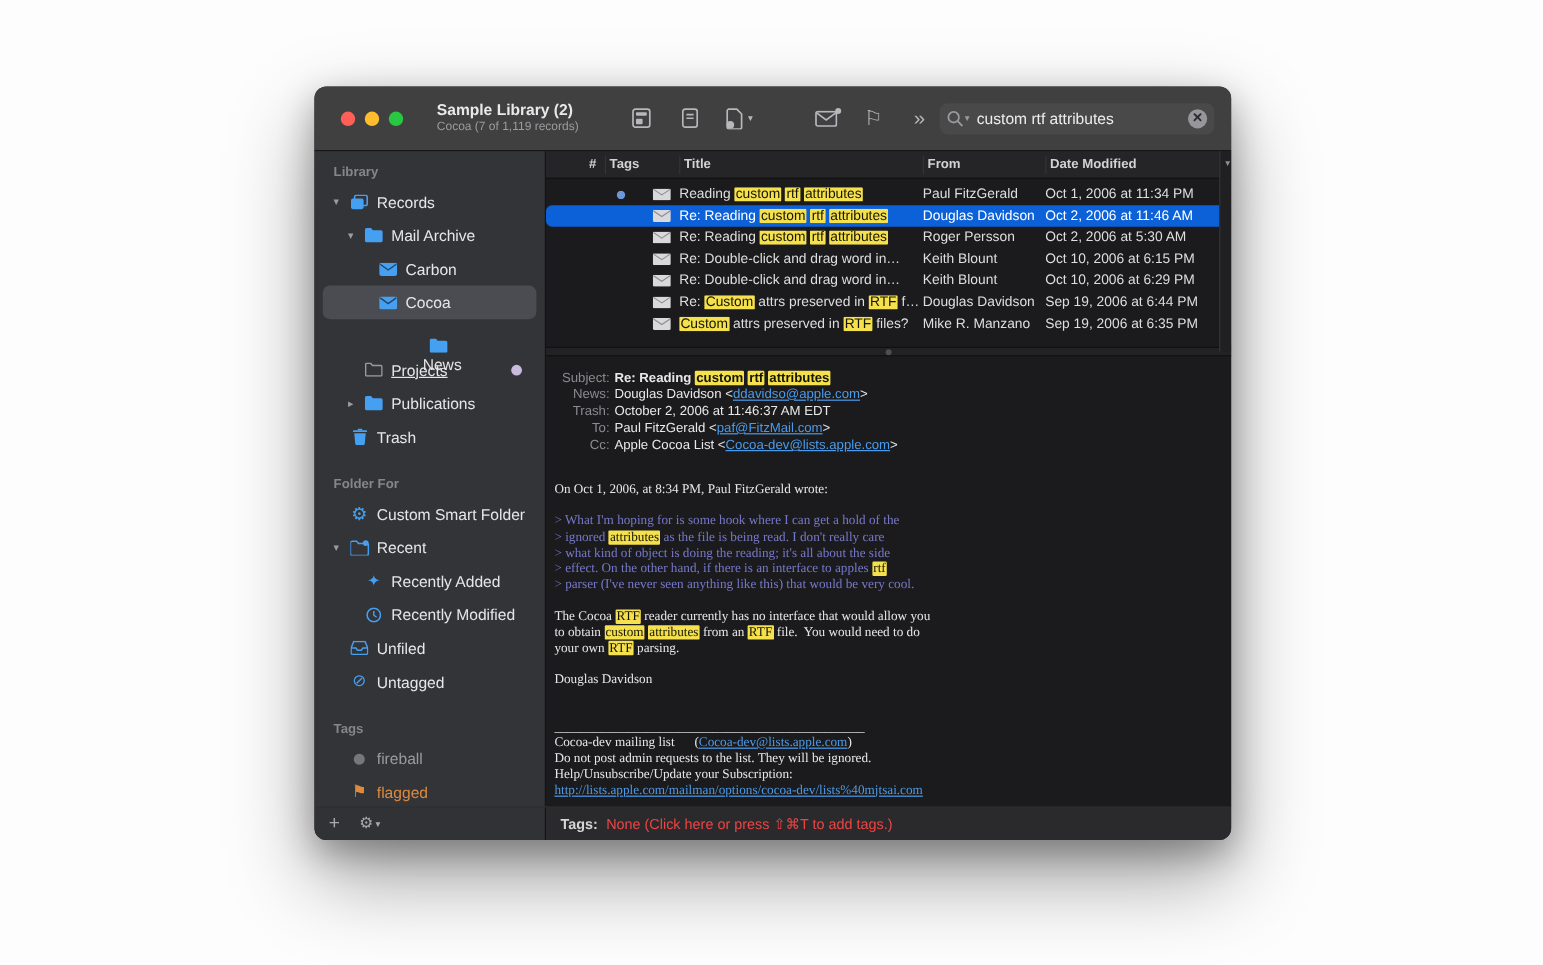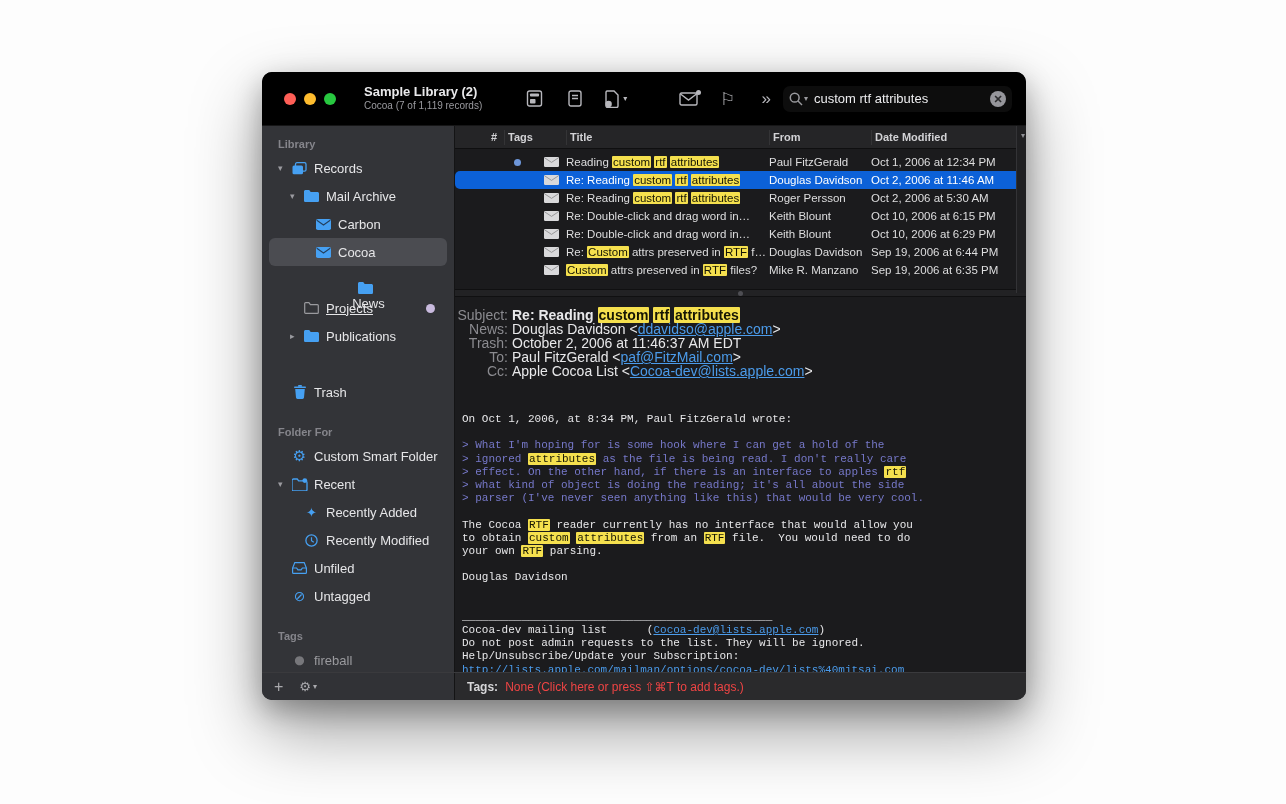--- a/index.html
+++ b/index.html
@@ -1,21 +1,21 @@
 <!DOCTYPE html>
 <html><head>
 <meta charset="utf-8">
 <style>
   *{margin:0;padding:0;box-sizing:border-box}
   html,body{width:1286px;height:804px;background:#fdfdfd;font-family:"Liberation Sans",sans-serif;overflow:hidden}
   .window{position:absolute;left:262px;top:72px;width:764px;height:628px;background:#1b1b1d;border-radius:10px;
           box-shadow:0 30px 70px rgba(0,0,0,.38),0 10px 28px rgba(0,0,0,.28);overflow:hidden;
           display:flex;flex-direction:column}
   
-  .titlebar{height:54px;flex:0 0 54px;background:#000000;border-bottom:1px solid #161617;display:flex;align-items:center}
+  .titlebar{height:54px;flex:0 0 54px;background:#404040;border-bottom:1px solid #161617;display:flex;align-items:center}
   .traffic{display:flex;gap:8px;margin-left:22px}
   .light{width:12px;height:12px;border-radius:50%}
   .title-block{margin-left:28px;width:158px;line-height:1.25}
   .win-title{font-size:13px;font-weight:700;color:#e9e9eb}
   .win-subtitle{font-size:10px;color:#9b9ba0}
   .tbtn{background:none;border:none;color:#b7b7bc;display:flex;align-items:center;cursor:default}
   .tool-group1{display:flex;gap:23px;margin-left:42px;align-items:center}
   .tool-group2{display:flex;gap:22px;margin-left:52px;align-items:center}
   .overflow{margin-left:26px;font-size:17px;color:#b7b7bc;letter-spacing:-2px}
   .search{margin-left:14px;margin-right:14px;flex:1;height:26px;display:flex;align-items:center;
@@ -52,26 +52,26 @@
   .unread{width:7px;height:7px;border-radius:50%;background:#6d96d9}
   .env{display:flex;align-items:center;justify-content:flex-start;padding-left:4px}
   .hl{background:#f5e04e;color:#151503;padding:0 1px;border-radius:1px}
   .scrollstrip{position:absolute;right:0;top:0;width:10px;height:167px;background:#202022;border-left:1px solid #333336}
   .corner-tri{position:absolute;right:1px;top:5px;font-size:8px;color:#8f8f94}
   .splitter{height:8px;flex:0 0 8px;background:#222224;border-top:1px solid #101011;border-bottom:1px solid #101011;
             display:flex;align-items:center;justify-content:center}
   .splitter-dot{width:5px;height:5px;border-radius:50%;background:#4e4e53}
   
   .message{flex:1;overflow:hidden;padding-top:11px}
-  .hdr-line{display:flex;font-size:14px;line-height:14px;color:#e8e8ea}
+  .hdr-line{display:flex;font-size:11px;line-height:14px;color:#e8e8ea}
   .hdr-label{width:57px;flex:0 0 57px;text-align:right;color:#8b8b90;padding-right:4px}
   .hdr-val{white-space:nowrap}
   .hdr-val.bold{font-weight:700}
   .lnk{color:#4b9bea;text-decoration:underline}
-  .body{margin-top:35px;padding-left:7px;font-family:Liberation Mono, monospace;font-size:11px;line-height:13.2px;color:#e7e7e9}
+  .body{margin-top:24px;padding-left:7px;font-family:Liberation Serif, serif;font-size:11px;line-height:13.2px;color:#e7e7e9}
   .bline{white-space:pre;height:13.2px}
   .bline.quote{color:#7678c9}
   
   .footer{height:28px;flex:0 0 28px;display:flex;border-top:1px solid #3a3a3d}
   .footer-side{width:193px;flex:0 0 193px;background:#313236;border-right:1px solid #141415;display:flex;align-items:center}
   .footer-main{flex:1;background:#2a2a2c;display:flex;align-items:center;font-size:12px}
   .plus-btn{margin-left:12px;color:#a9a9ad;font-size:16px;background:none;border:none;line-height:1}
   .gear-btn{margin-left:16px;color:#a9a9ad;font-size:13px;background:none;border:none;display:flex;align-items:center;gap:2px}
   .gear-caret{font-size:8px;color:#a9a9ad}
   .tags-label{font-weight:700;color:#d6d6d8;margin-left:12px}
@@ -202,21 +202,21 @@
         </div>
         <div class="side-row" style="padding-left: 21px;">
           <span class="side-chevron">▸</span>
           <span class="side-icon">
             <svg width="15" height="12" viewBox="0 0 15 12">
               <path d="M0 1.6C0 .7.7 0 1.6 0h3.6l1.5 1.9h6.7c.9 0 1.6.7 1.6 1.6v6.9c0 .9-.7 1.6-1.6 1.6H1.6C.7 12 0 11.3 0 10.4z" fill="#46a0f2"></path>
             </svg>
           </span>
           <span class="side-label">Publications</span>
         </div>
-        <div class="side-row" style="padding-left: 9px; margin-top: 28px;">
+        <div class="side-row" style="padding-left: 9px;">
           <span class="side-chevron"></span>
           <span class="side-icon">
             <svg width="12" height="14" viewBox="0 0 12 14">
               <rect x="4" y="0" width="4" height="1.8" rx=".9" fill="#46a0f2"></rect>
               <rect x="0" y="1.6" width="12" height="1.5" rx=".75" fill="#46a0f2"></rect>
               <path d="M1.2 4h9.6l-.8 8.6c-.06.8-.7 1.4-1.5 1.4H3.5c-.8 0-1.44-.6-1.5-1.4z" fill="#46a0f2"></path>
             </svg>
           </span>
           <span class="side-label">Trash</span>
         </div>
@@ -305,21 +305,21 @@
               <span class="unread"></span>
             </div>
             <div class="cell env">
               <svg width="15" height="10" viewBox="0 0 15 10">
                 <rect x="0" y="0" width="15" height="10" rx="1.2" fill="#d9d9db"></rect>
                 <path d="M.6 .8 7.5 5.4 14.4 .8" fill="none" stroke="#8e8e91" stroke-width="0.9"></path>
               </svg>
             </div>
             <div class="cell"><span>Reading </span><span class="hl">custom</span><span> </span><span class="hl">rtf</span><span> </span><span class="hl">attributes</span></div>
             <div class="cell">Paul FitzGerald</div>
-            <div class="cell">Oct 1, 2006 at 12:34 PM</div>
+            <div class="cell">Oct 1, 2006 at 11:34 PM</div>
           </div>
           <div class="trow selected">
             <div class="cell"></div>
             <div class="cell tags"></div>
             <div class="cell env">
               <svg width="15" height="10" viewBox="0 0 15 10">
                 <rect x="0" y="0" width="15" height="10" rx="1.2" fill="#d9d9db"></rect>
                 <path d="M.6 .8 7.5 5.4 14.4 .8" fill="none" stroke="#8e8e91" stroke-width="0.9"></path>
               </svg>
             </div>
@@ -421,22 +421,22 @@
             <div class="hdr-line">
               <span class="hdr-label">Cc:</span>
               <span class="hdr-val"><span>Apple Cocoa List &lt;</span><span class="lnk">Cocoa-dev@lists.apple.com</span><span>&gt;</span></span>
             </div>
           </div>
         <div class="body" id="msg-body">
             <div class="bline"><span>On Oct 1, 2006, at 8:34 PM, Paul FitzGerald wrote:</span></div>
             <div class="bline">&nbsp;</div>
             <div class="bline quote"><span>&gt; What I'm hoping for is some hook where I can get a hold of the</span></div>
             <div class="bline quote"><span>&gt; ignored </span><span class="hl">attributes</span><span> as the file is being read. I don't really care</span></div>
+            <div class="bline quote"><span>&gt; what kind of object is doing the reading; it's all about the side</span></div>
             <div class="bline quote"><span>&gt; effect. On the other hand, if there is an interface to apples </span><span class="hl">rtf</span></div>
-            <div class="bline quote"><span>&gt; what kind of object is doing the reading; it's all about the side</span></div>
             <div class="bline quote"><span>&gt; parser (I've never seen anything like this) that would be very cool.</span></div>
             <div class="bline">&nbsp;</div>
             <div class="bline"><span>The Cocoa </span><span class="hl">RTF</span><span> reader currently has no interface that would allow you</span></div>
             <div class="bline"><span>to obtain </span><span class="hl">custom</span><span> </span><span class="hl">attributes</span><span> from an </span><span class="hl">RTF</span><span> file.  You would need to do</span></div>
             <div class="bline"><span>your own </span><span class="hl">RTF</span><span> parsing.</span></div>
             <div class="bline">&nbsp;</div>
             <div class="bline"><span>Douglas Davidson</span></div>
             <div class="bline">&nbsp;</div>
             <div class="bline">&nbsp;</div>
             <div class="bline"><span>_______________________________________________</span></div>

